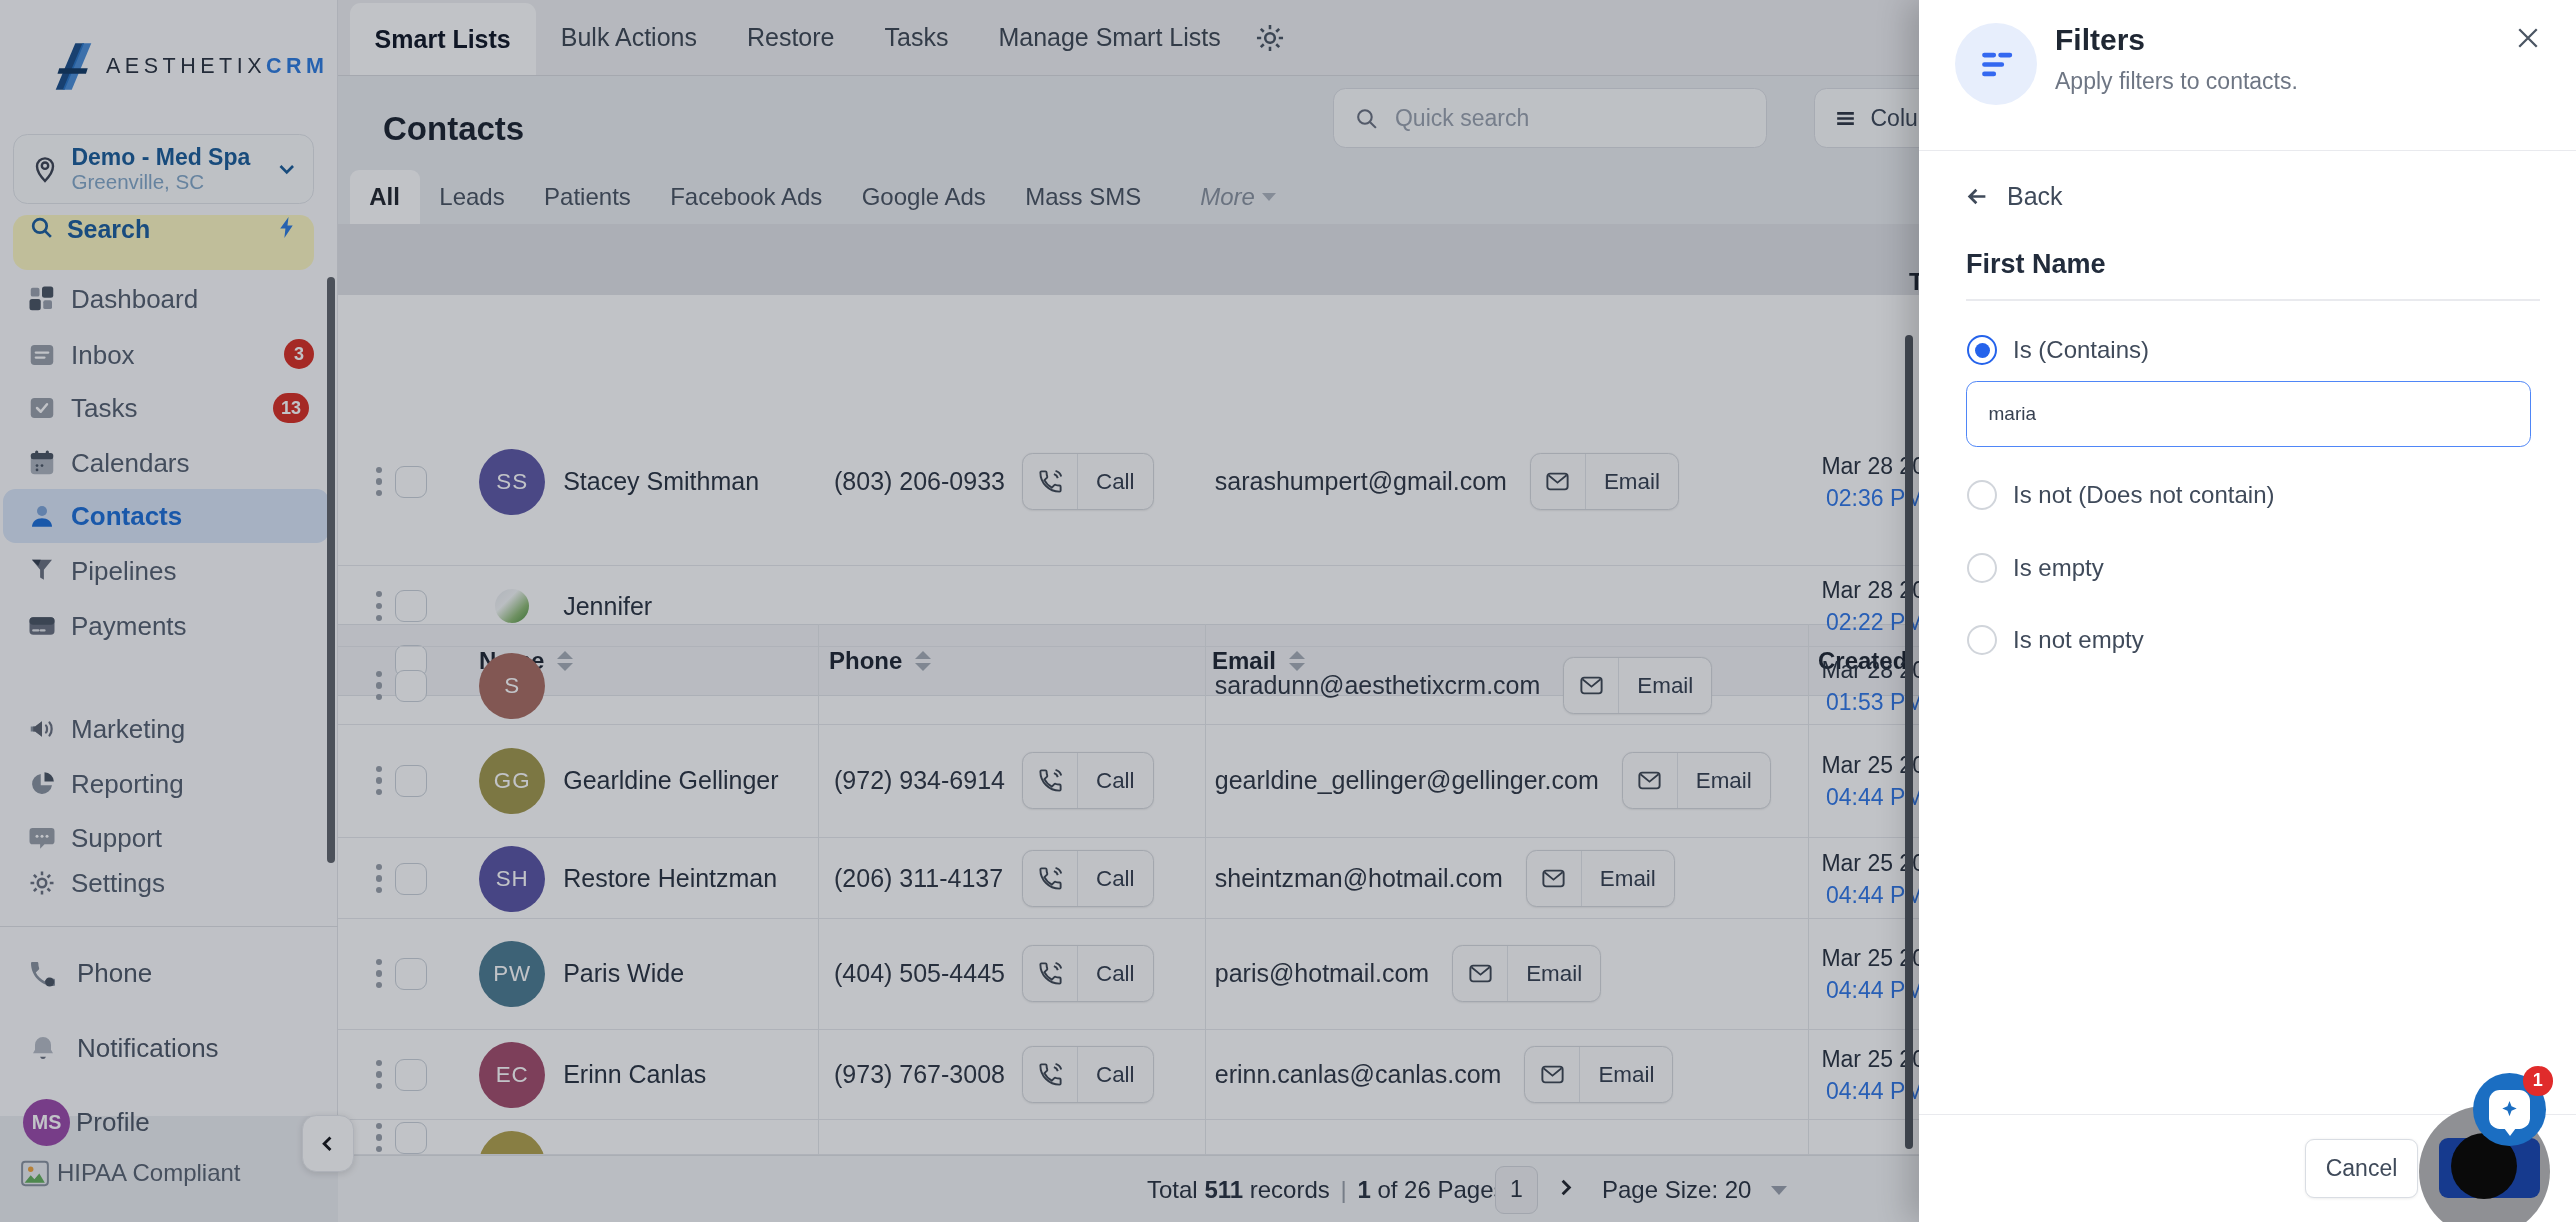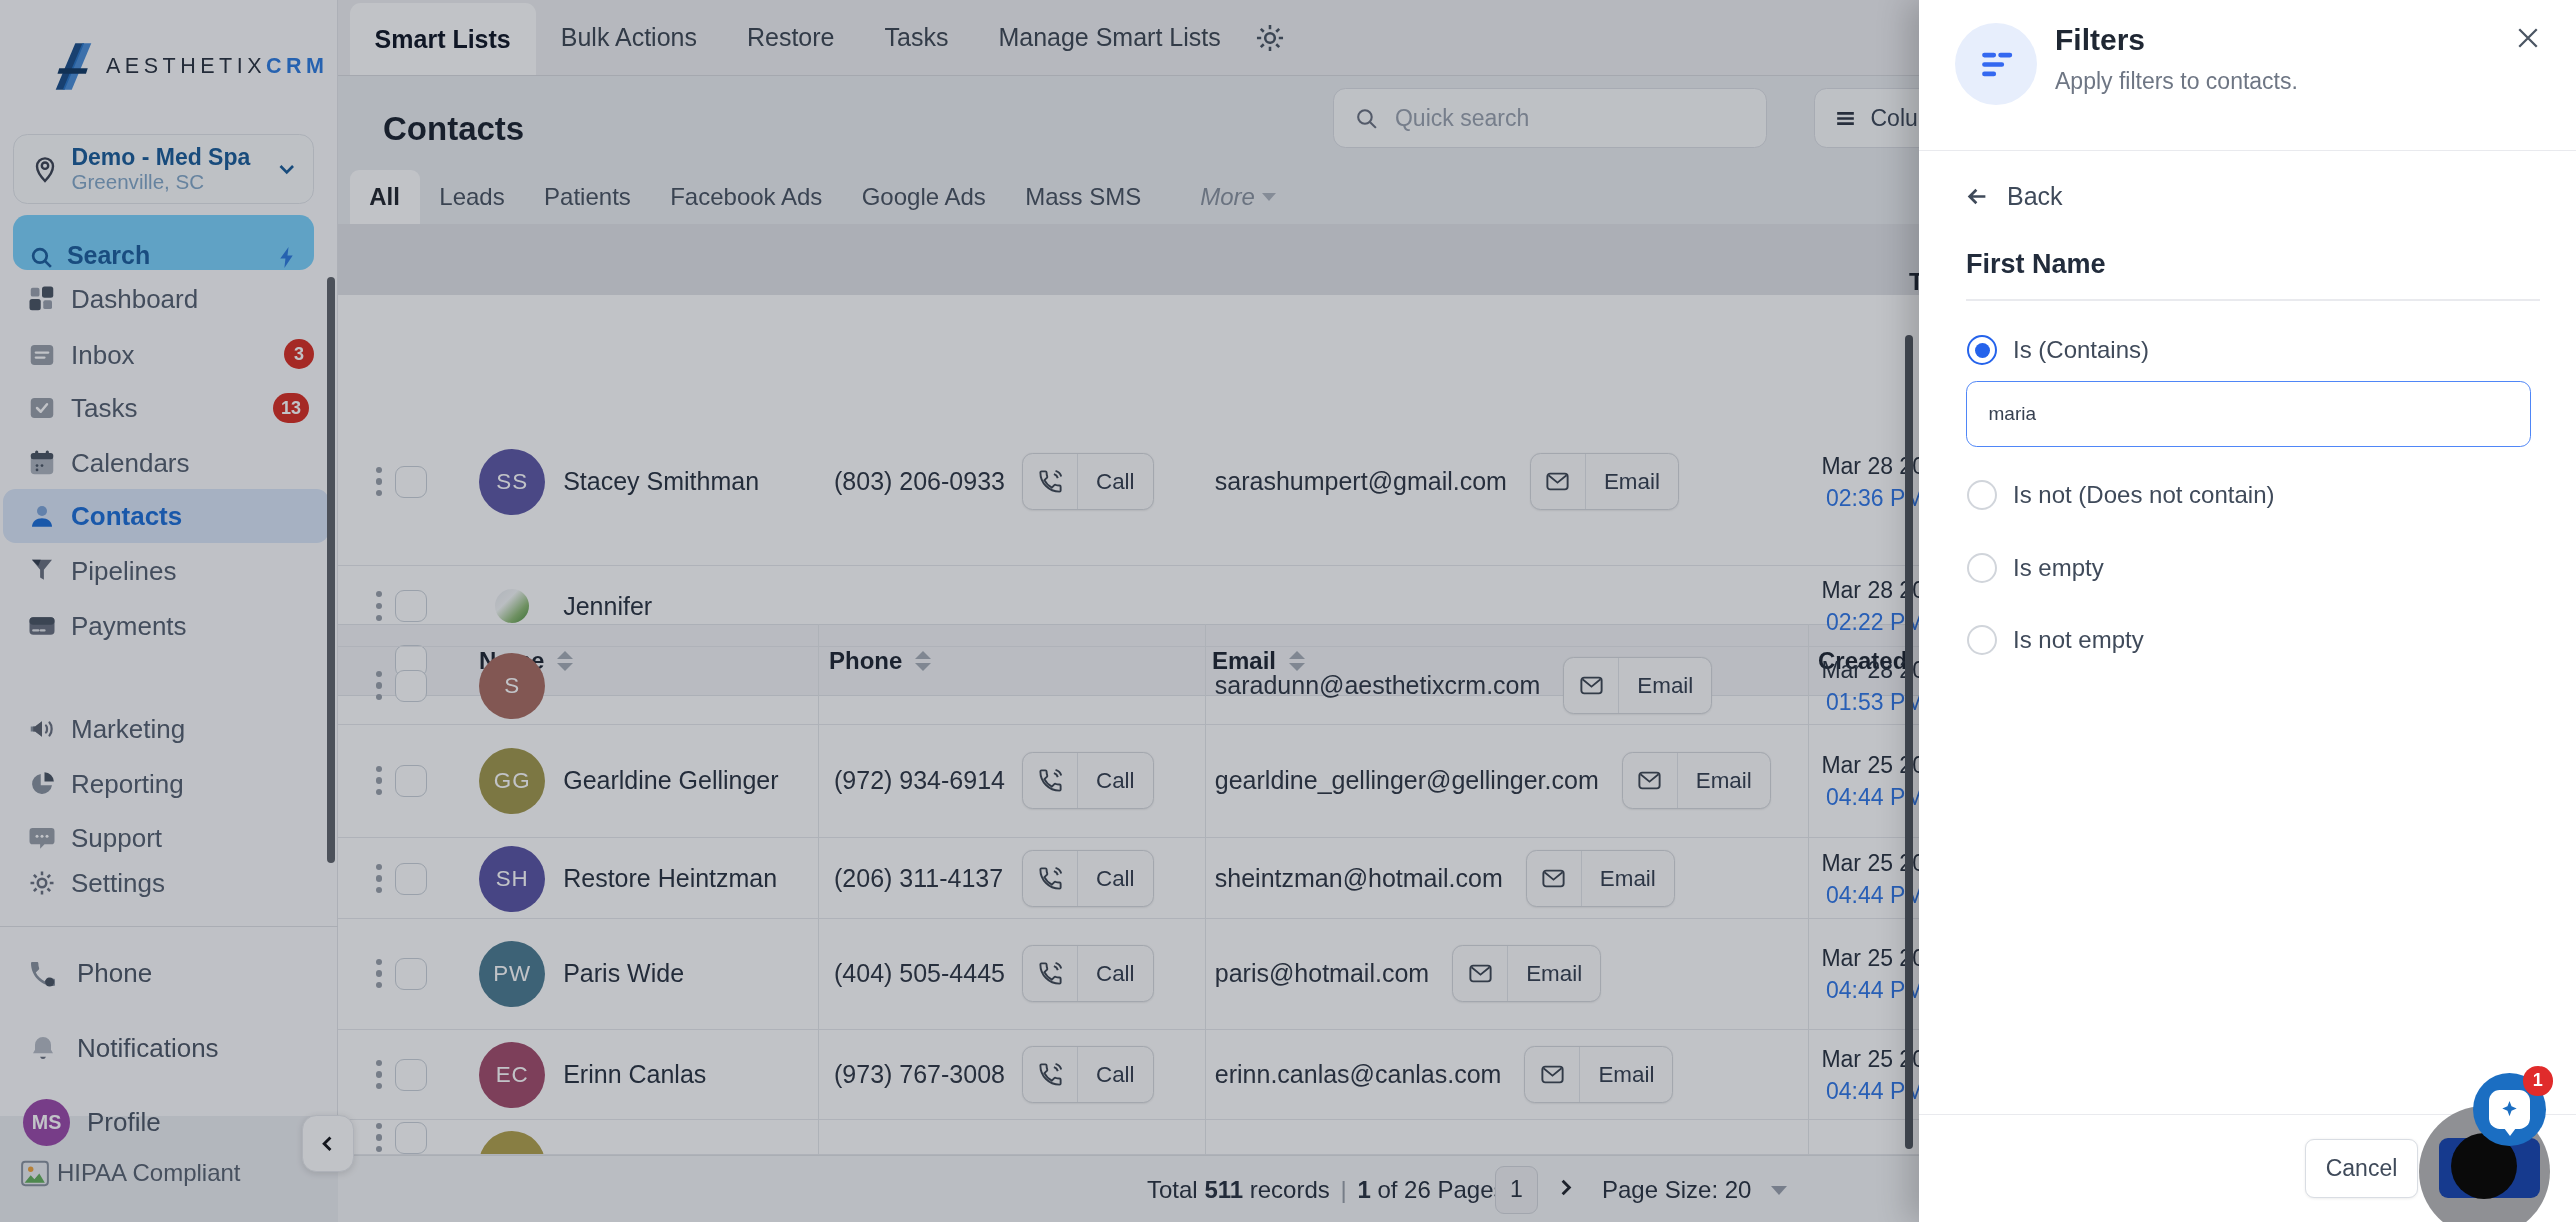--- a/index.html
+++ b/index.html
@@ -12,21 +12,21 @@
   .logo svg{width:47px;height:57px;}
   .logo-text{margin-left:9px;font-size:21.5px;letter-spacing:4.5px;font-weight:500;color:#2a3340;}
   .logo-text b{color:#2f7de1;font-weight:700;}
   .card{position:absolute;left:13.4px;width:301px;border-radius:14.3px;}
   .loc-card{top:134px;height:70px;background:#fbfcfd;border:0.9px solid #e3e6ea;display:flex;align-items:center;}
   .loc-pin{margin-left:14.3px;width:32px;height:32px;color:#3f4654;}
   .loc-txt{margin-left:10.7px;line-height:1.15;}
   .loc-name{font-size:23px;font-weight:700;color:#1b5e9a;}
   .loc-city{font-size:20.6px;color:#85a9c9;}
   .loc-chev{position:absolute;right:16px;width:21.5px;height:21.5px;color:#1b5e9a;}
-  .search-card{top:215px;height:55px;background:#7dd3fc;display:flex;align-items:flex-end;}
+  .search-card{top:215px;height:55px;background:#fef9c3;display:flex;align-items:flex-start;}
   .search-card svg.mag{margin-left:16px;width:25px;height:25px;color:#1d5f9e;}
   .search-card .lbl{margin-left:12.5px;font-size:25px;font-weight:700;color:#1d5f9e;}
   .search-card svg.bolt{position:absolute;right:14.3px;width:25px;height:25px;}
   .nav-wrap{position:absolute;left:0;top:266px;width:338px;height:641px;overflow:hidden;}
   .nav-item{position:absolute;left:2.7px;width:326px;height:54px;display:flex;align-items:center;border-radius:12.5px;}
   .nav-item .ic{margin-left:24px;width:30px;height:30px;flex:0 0 30px;}
   .nav-item .ic svg{width:30px;height:30px;}
   .nav-item .lb{margin-left:14.3px;font-size:26px;color:#566170;}
   .nav-item.active{background:#dbe7f8;}
   .nav-item.active .lb{color:#1d6fd8;font-weight:600;}
@@ -288,21 +288,21 @@
           <span class="ic"><svg viewBox="0 0 24 24">
               <path d="M12 3a6 6 0 0 1 6 6v3.5l1.5 2.7H4.5L6 12.5V9a6 6 0 0 1 6-6z" fill="#b6bcc6"></path>
               <path d="M9.8 17.8a2.3 2.3 0 0 0 4.4 0z" fill="#6b7280"></path>
             </svg></span>
           <span class="lb">Notifications</span>
         </div>
       </div>
 
     <div class="bot-item" style="top:1095px;">
       <div class="avatar-ms">MS</div>
-      <span class="lb" style="margin-left:17px;">Profile</span>
+      <span class="lb" style="margin-left:6px;">Profile</span>
     </div>
 
     <div class="hipaa">
       <svg viewBox="0 0 24 22">
         <rect x="1.5" y="1.5" width="21" height="19" rx="2.5" fill="none" stroke="#8a93a0" stroke-width="1.6"></rect>
         <circle cx="8.5" cy="7.5" r="2.2" fill="#f0a53e"></circle>
         <path d="M3.5 18.5l5-6 3 3.2 4-4.7 4.5 7.5z" fill="#64b05c"></path>
       </svg>
       <span class="lb">HIPAA Compliant</span>
     </div>

